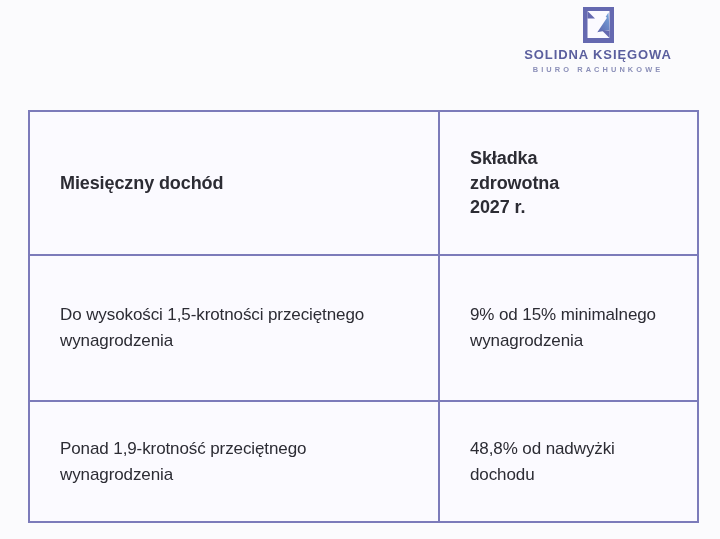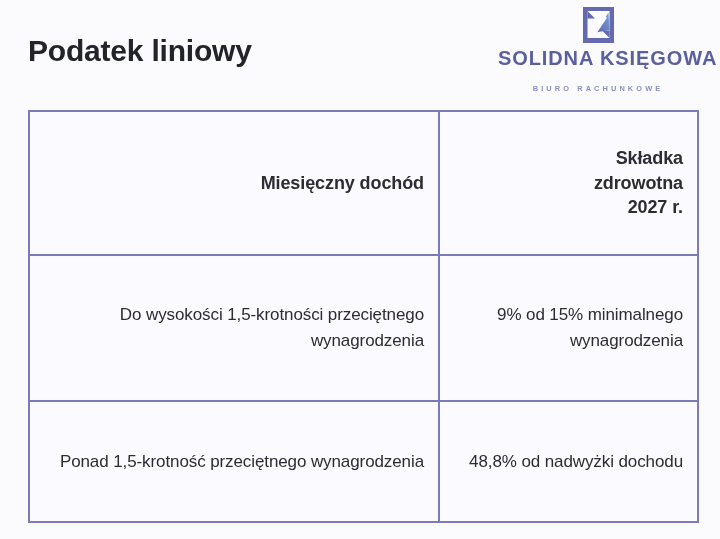--- a/index.html
+++ b/index.html
@@ -43,29 +43,29 @@
     height: 84px;
     text-align: center;
   }
   .logo-mark {
     width: 46px;
     height: 38px;
     margin: 0 auto 4px auto;
     display: block;
   }
   .logo-name {
-    font-size: 20px;
+    font-size: 13px;
     font-weight: 700;
     color: #5b5f9e;
     letter-spacing: 0.9px;
     line-height: 1;
     white-space: nowrap;
   }
   .logo-tagline {
-    margin-top: 17px;
+    margin-top: 5px;
     font-size: 7.4px;
     font-weight: 600;
     color: #8b8fb8;
     letter-spacing: 3.1px;
     line-height: 1;
     white-space: nowrap;
   }
 
   
   .table {
@@ -73,23 +73,23 @@
     left: 28px;
     top: 110px;
     width: 669px;
     height: 411px;
     border-collapse: collapse;
     table-layout: fixed;
   }
   .table td {
     border: 2px solid #7c7bba;
     background: #fbfaff;
-    text-align: right;
+    text-align: left;
     vertical-align: middle;
-    padding: 6px 14px;
+    padding: 6px 30px;
     color: #2c2c34;
   }
   .col-income  { width: 410px; }
   .col-premium { width: 259px; }
 
   .row-head    { height: 144px; }
   .row-body    { height: 146px; margin-top: 16px; }
   .row-body-2  { height: 121px; }
 
   .cell-head {
@@ -103,21 +103,20 @@
     font-weight: 400;
     line-height: 1.52;
     letter-spacing: -0.1px;
   }
 </style>
 </head>
 <body>
 
 <div class="header">
 
-  <div class="page-title">Podatek liniowy</div>
 
   <div class="logo">
     <svg class="logo-mark" viewBox="0 0 46 38">
       <defs>
         <linearGradient id="arrGrad" x1="0" y1="1" x2="1" y2="0">
           <stop offset="0%" stop-color="#5a5fa8"></stop>
           <stop offset="100%" stop-color="#77a6dd"></stop>
         </linearGradient>
       </defs>
       <rect x="8" y="1" width="31" height="36" fill="#6569b0"></rect>
@@ -145,17 +144,17 @@
         <span>Składka</span><br>
         <span>zdrowotna</span><br>
         <span>2027 r.</span>
       </td>
     </tr>
     <tr class="row-body">
       <td class="cell-body">Do wysokości 1,5-krotności przeciętnego wynagrodzenia</td>
       <td class="cell-body">9% od 15% minimalnego wynagrodzenia</td>
     </tr>
     <tr class="row-body-2">
-      <td class="cell-body">Ponad 1,5-krotność przeciętnego wynagrodzenia</td>
+      <td class="cell-body">Ponad 1,9-krotność przeciętnego wynagrodzenia</td>
       <td class="cell-body">48,8% od nadwyżki dochodu</td>
     </tr>
   </tbody>
 </table>
 
 </body></html>

